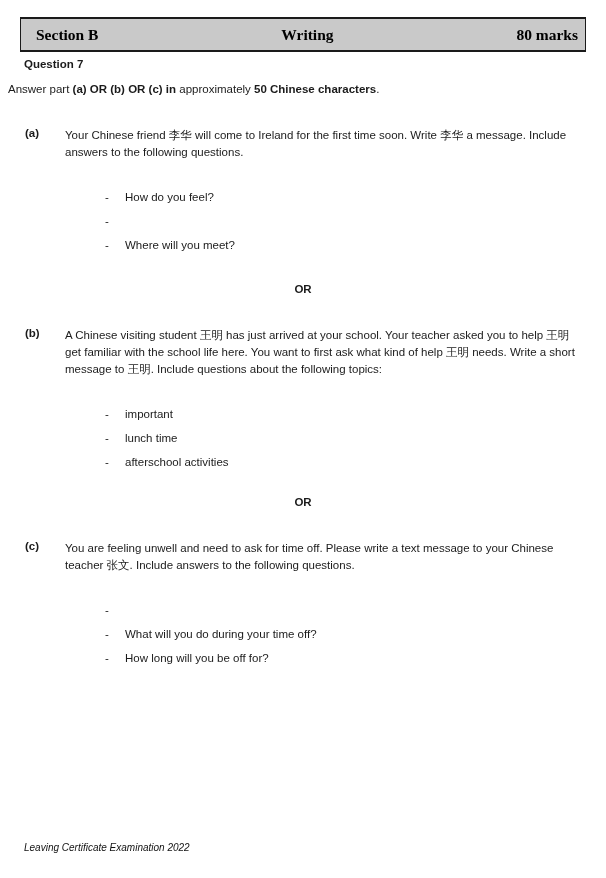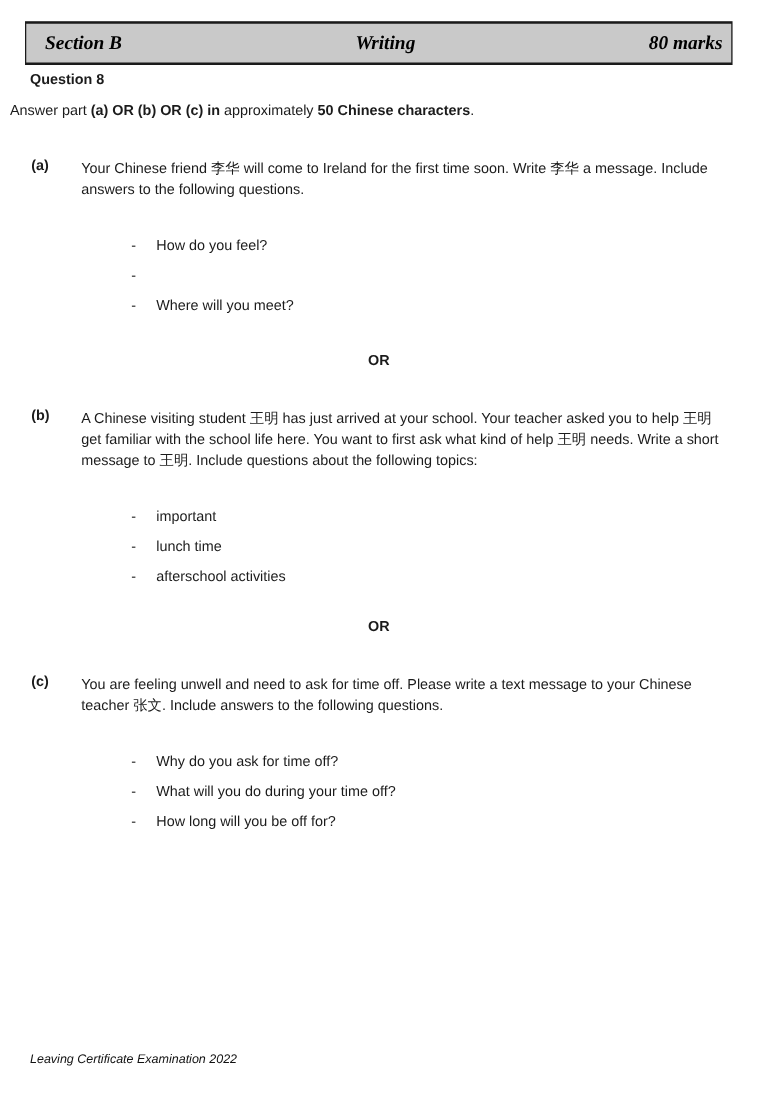--- a/index.html
+++ b/index.html
@@ -24,21 +24,20 @@
     border: 2px solid #1a1a1a;
     border-left-width: 1px;
     border-right-width: 1px;
     display: flex;
     align-items: center;
     justify-content: space-between;
     font-family: "Liberation Serif", "DejaVu Serif", serif;
     font-weight: 700;
     font-size: 15.5px;
     color: #000;
-    font-style: italic;
   }
   .header-box .hleft  { margin-left: 15px; }
   .header-box .hright { margin-right: 7px; }
   .question-label {
     margin: 6px 0 0 24px;
     font-weight: 700;
     font-size: 11.5px;
   }
   .instruction {
     margin: 13px 0 0 8px;
@@ -103,21 +102,21 @@
 <body>
 
 <div class="page">
 
   <div class="header-box">
     <span class="hleft">Section B</span>
     <span class="hcenter">Writing</span>
     <span class="hright">80 marks</span>
   </div>
 
-  <div class="question-label">Question 8</div>
+  <div class="question-label">Question 7</div>
 
   <p class="instruction"><span>Answer part </span><b>(a) OR (b) OR (c) in</b><span> approximately </span><b>50 Chinese characters</b><span>.</span></p>
 
   <div class="part">
     <div class="part-label">(a)</div>
     <div class="part-text">Your Chinese friend 李华 will come to Ireland for the first time soon. Write 李华 a message. Include answers to the following questions.</div>
   </div>
 
   <div class="bullets">
     <div class="bullet">
@@ -158,21 +157,20 @@
   <div class="or-sep second">OR</div>
 
   <div class="part">
     <div class="part-label">(c)</div>
     <div class="part-text">You are feeling unwell and need to ask for time off. Please write a text message to your Chinese teacher 张文. Include answers to the following questions.</div>
   </div>
 
   <div class="bullets">
     <div class="bullet">
       <span class="dash">-</span>
-      <span>Why do you ask for time off?</span>
     </div>
     <div class="bullet">
       <span class="dash">-</span>
       <span>What will you do during your time off?</span>
     </div>
     <div class="bullet">
       <span class="dash">-</span>
       <span>How long will you be off for?</span>
     </div>
   </div>

